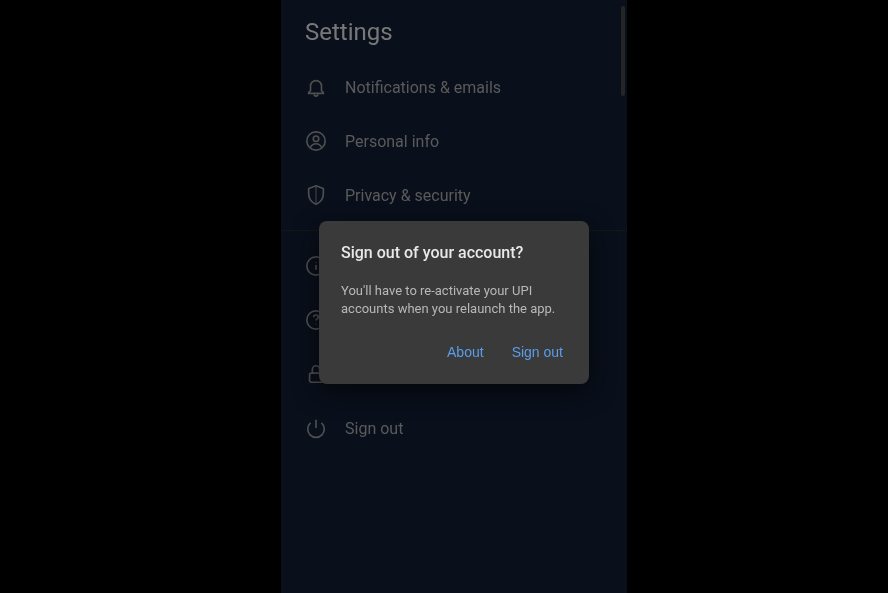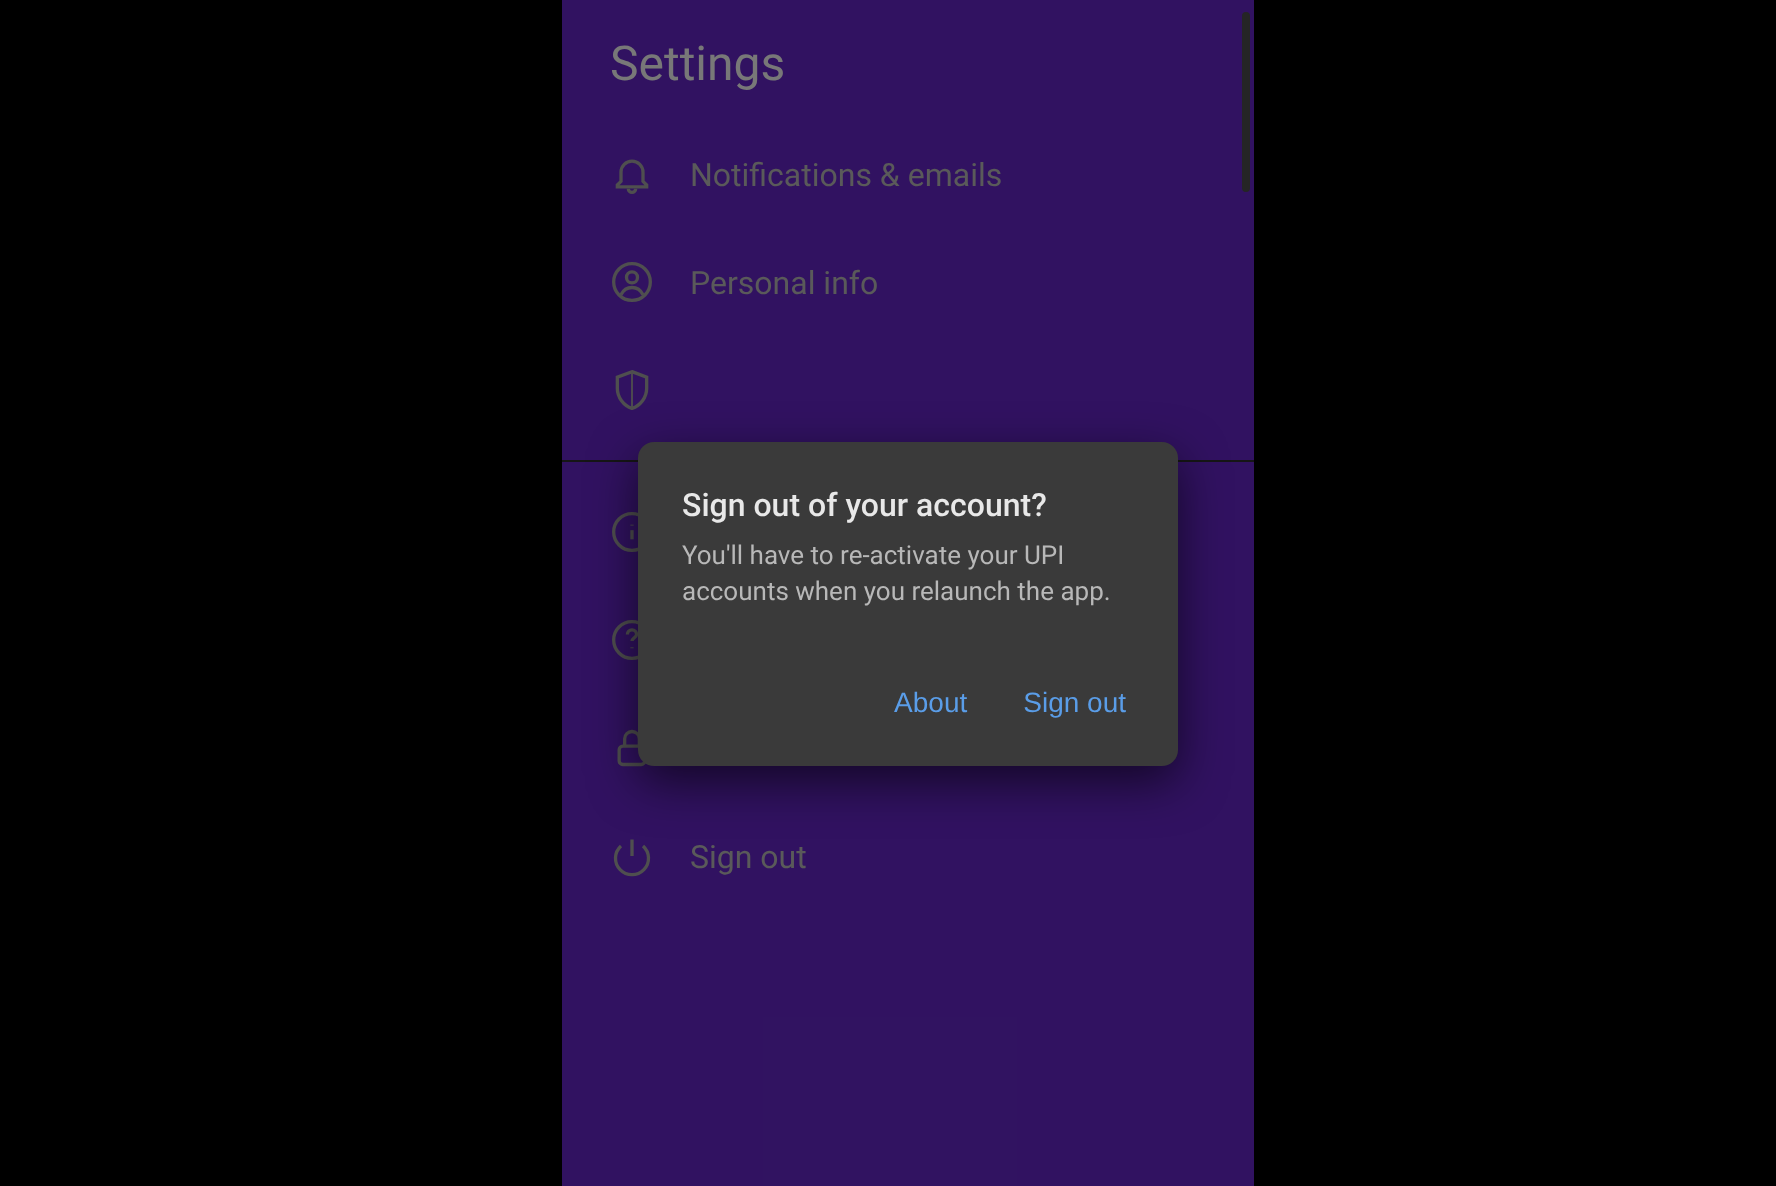--- a/index.html
+++ b/index.html
@@ -14,21 +14,21 @@
       font-family: -apple-system, BlinkMacSystemFont, 'Segoe UI', Roboto, sans-serif;
       overflow: hidden;
       position: relative;
     }
     .phone-container {
       position: absolute;
       left: 281px;
       top: 0;
       width: 346px;
       height: 593px;
-      background: #4c1d95;
+      background: #0f172a;
     }
     .page-title {
       color: #b8b8b8;
       font-size: 24px;
       font-weight: 400;
       padding: 18px 24px 14px;
     }
     .menu-list {
       display: flex;
       flex-direction: column;
@@ -88,27 +88,27 @@
       width: 270px;
       background: #3a3a3a;
       border-radius: 8px;
       box-shadow: 0 8px 24px rgba(0,0,0,0.6);
       padding: 22px 22px 12px;
     }
     .modal-title {
       color: #e8e8e8;
       font-size: 16px;
       font-weight: 500;
-      margin-bottom: 8px;
+      margin-bottom: 20px;
     }
     .modal-body {
       color: #b8b8b8;
       font-size: 13px;
       line-height: 1.4;
-      margin-bottom: 31px;
+      margin-bottom: 20px;
     }
     .modal-actions {
       display: flex;
       justify-content: flex-end;
       gap: 24px;
       padding-right: 2px;
       padding-bottom: 6px;
     }
     .modal-btn {
       background: none;
@@ -150,20 +150,21 @@
       <span class="label">Personal info</span>
     </div>
 
     <div class="menu-item">
       <span class="icon">
         <svg viewBox="0 0 24 24">
             <path d="M12 2l8 3v6c0 5-3.4 9.6-8 11-4.6-1.4-8-6-8-11V5l8-3z"></path>
             <path d="M12 2v20" stroke-width="1"></path>
           </svg>
       </span>
+      <span class="label">Privacy &amp; security</span>
     </div>
 
     <div class="divider"></div>
 
     <div class="menu-item">
       <span class="icon">
         <svg viewBox="0 0 24 24">
             <circle cx="12" cy="12" r="10"></circle>
             <line x1="12" y1="8" x2="12" y2="8.5"></line>
             <line x1="12" y1="11" x2="12" y2="16"></line>

